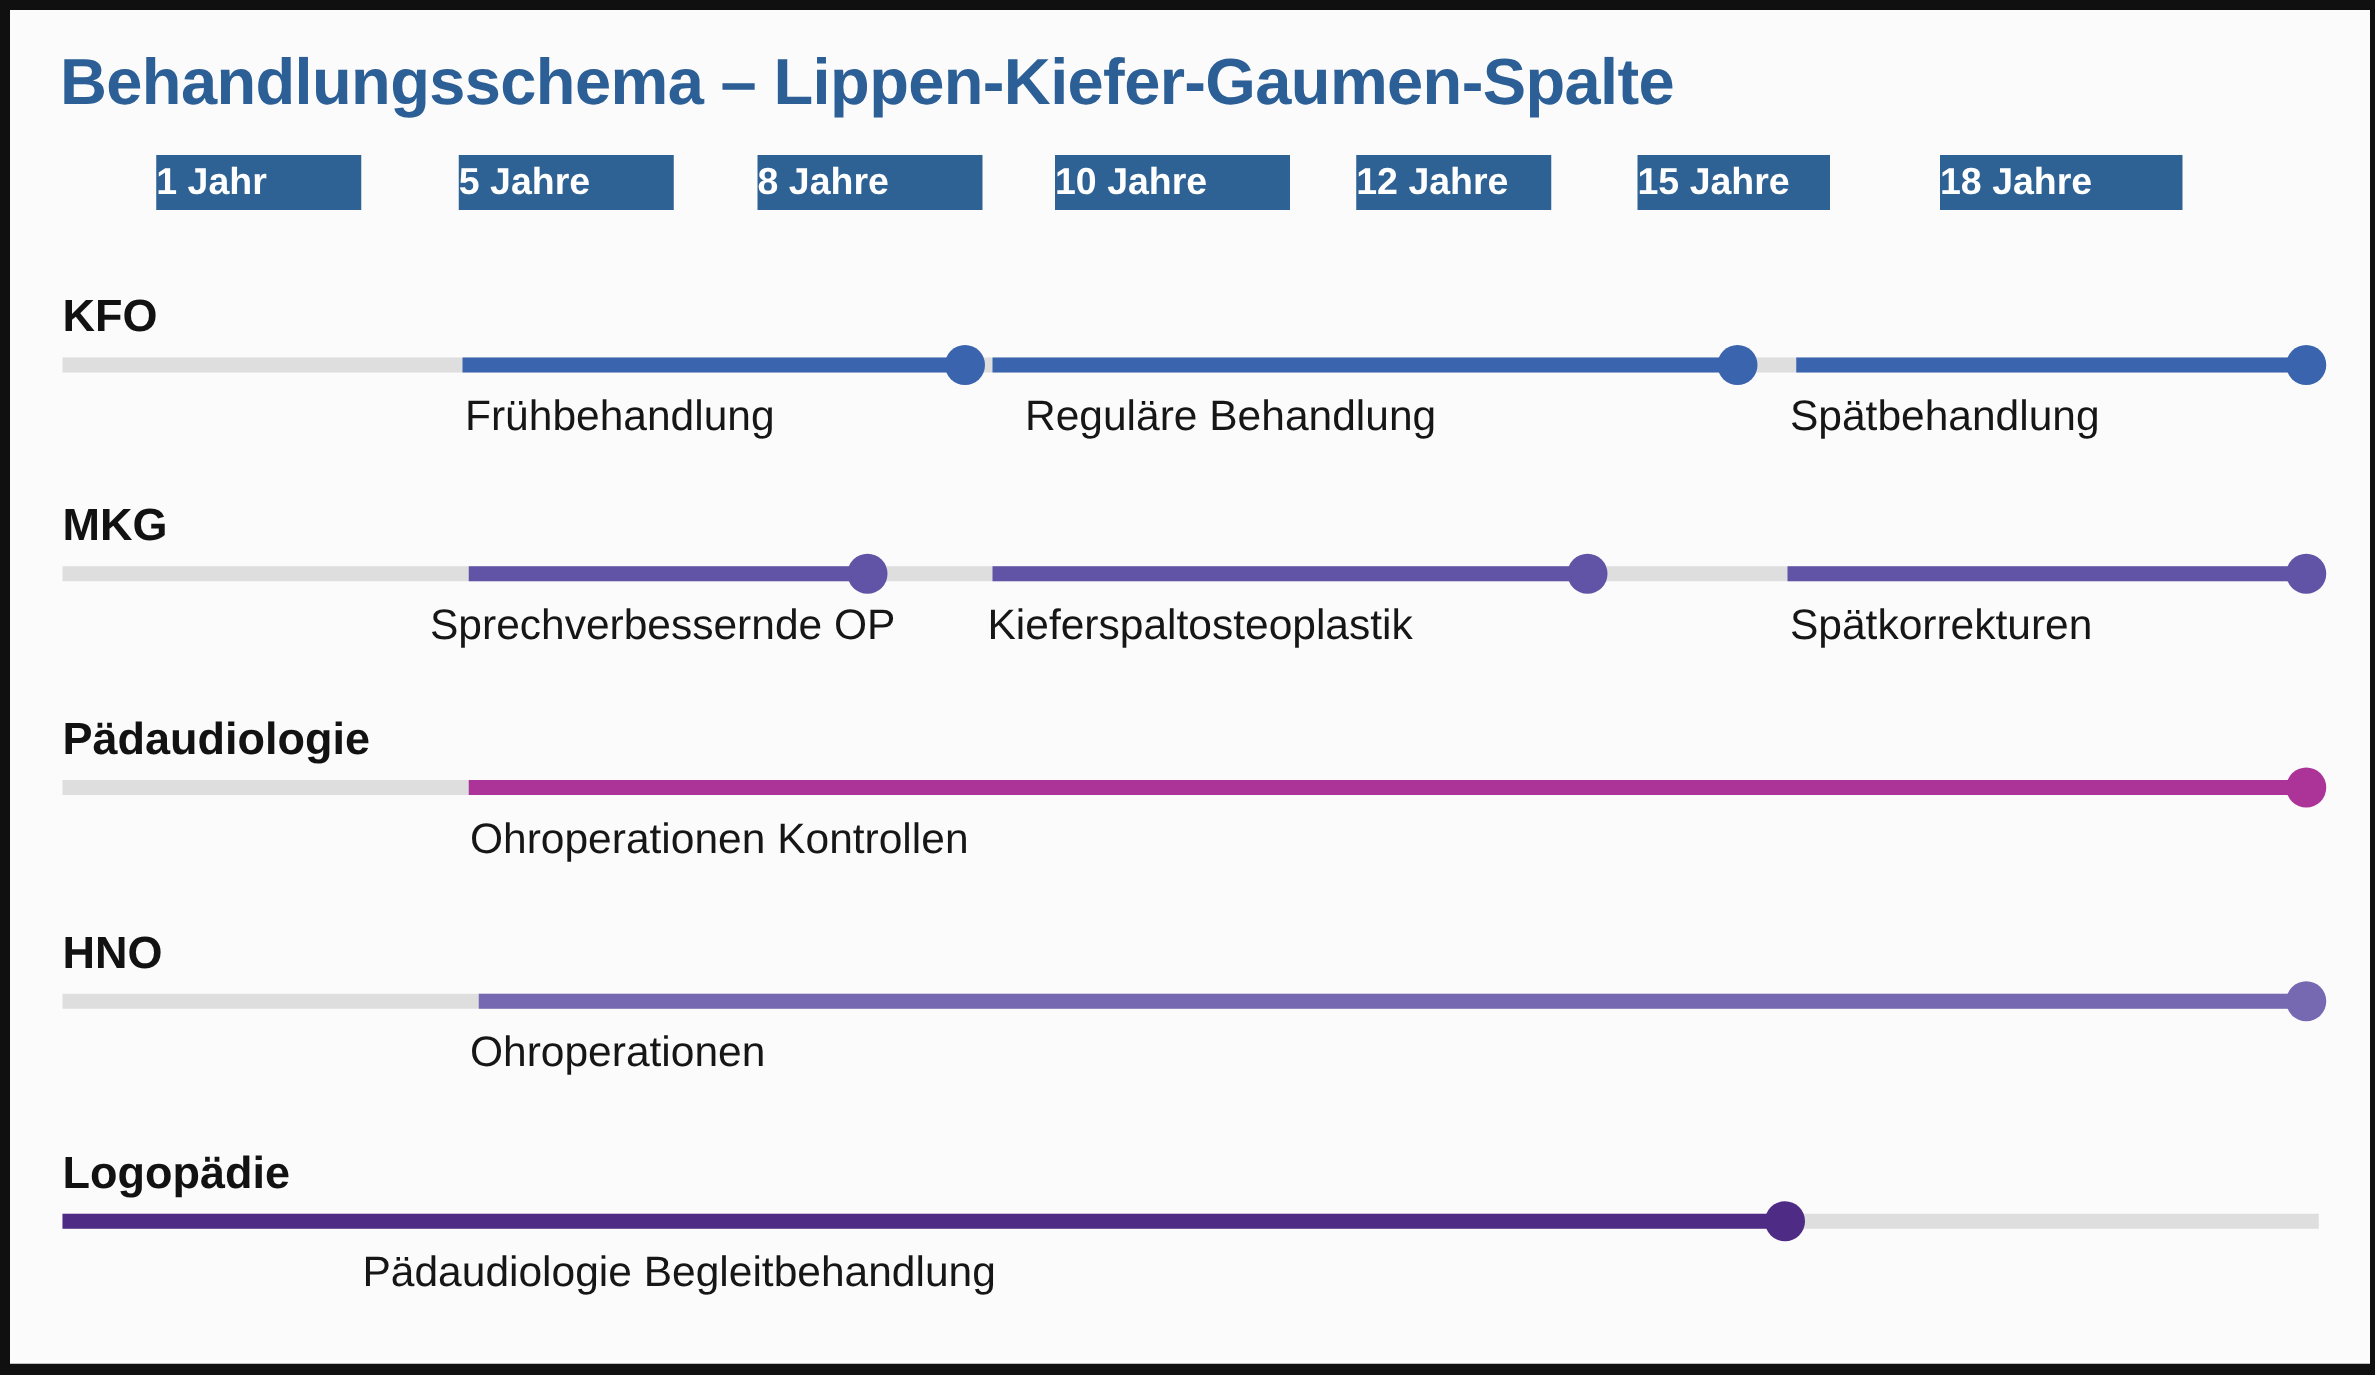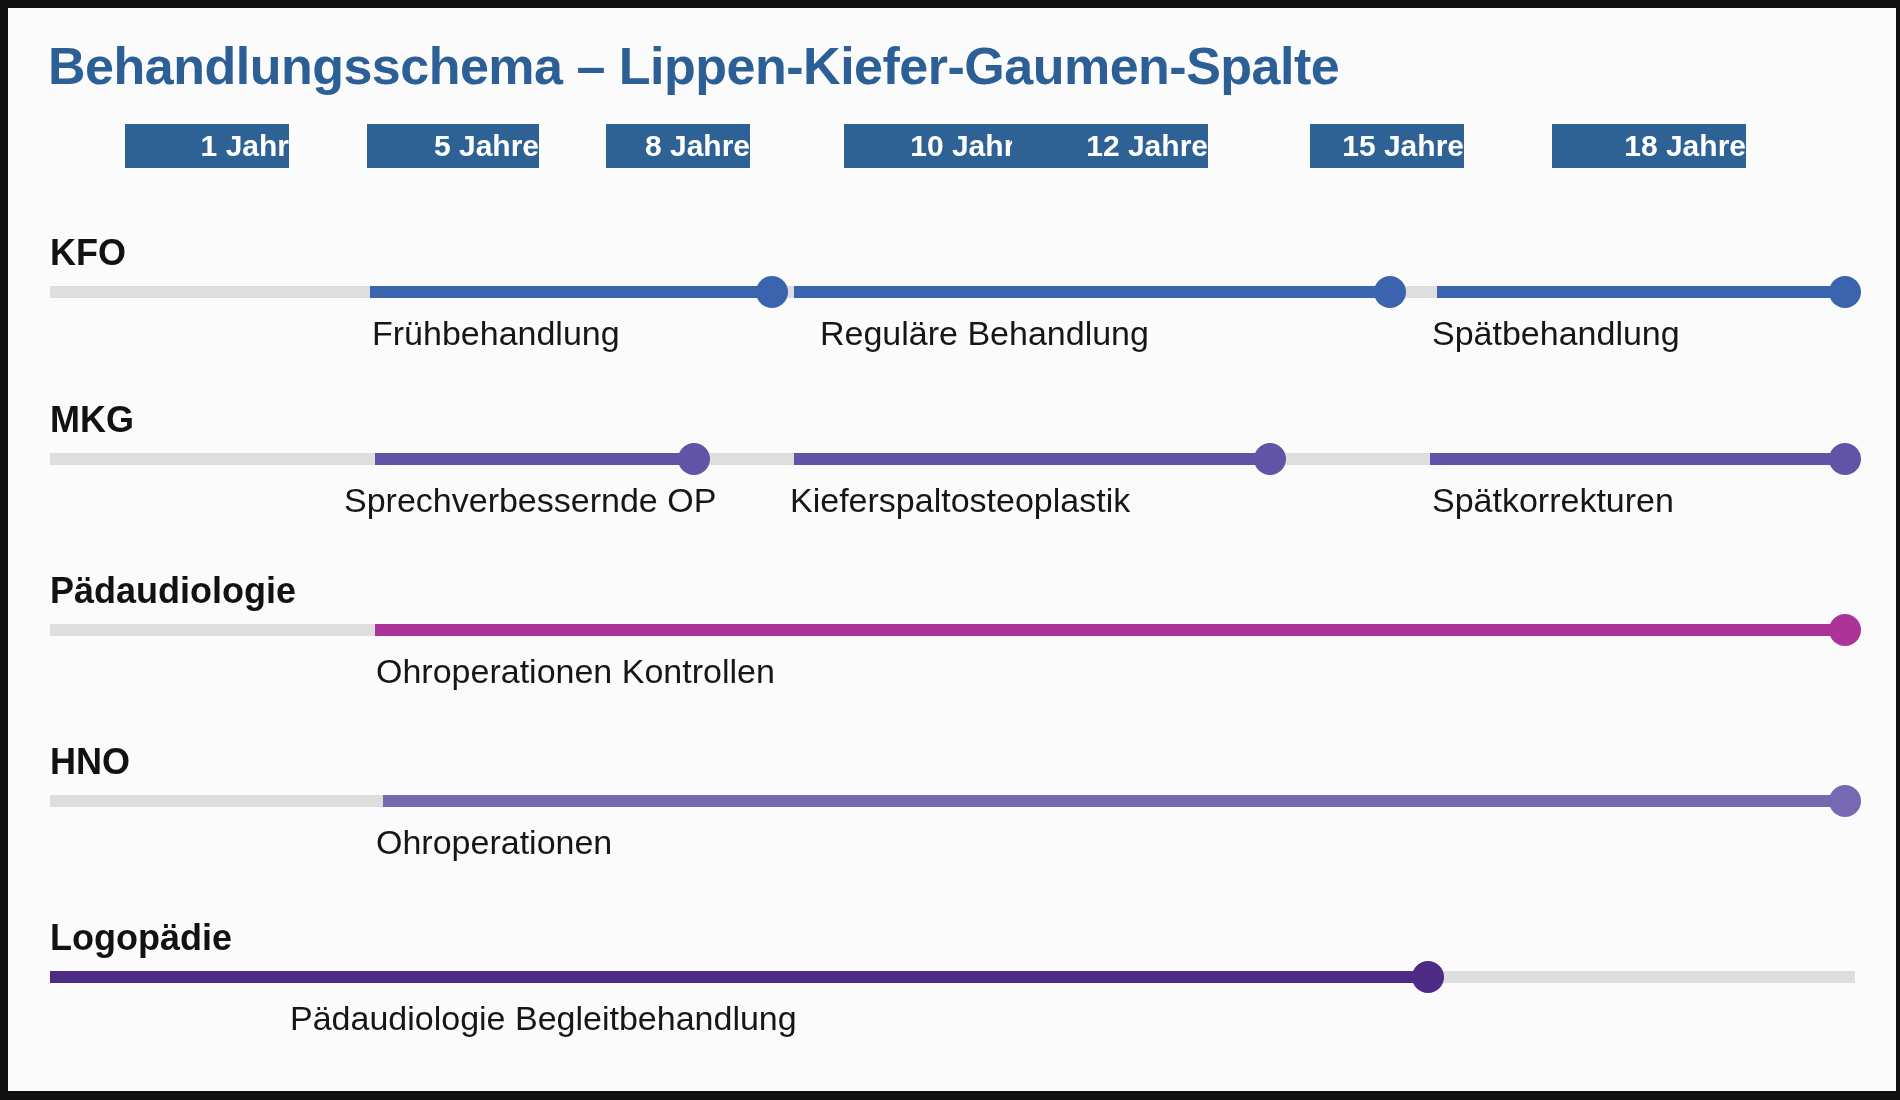--- a/index.html
+++ b/index.html
@@ -6,43 +6,43 @@
   #canvas{
     position:relative;width:1900px;height:1100px;overflow:hidden;
     background:#fbfbfb;font-family:"Liberation Sans",sans-serif;
   }
   .frame{position:absolute;background:#101010;z-index:50;}
   #page-title{
     position:absolute;left:48px;top:36px;font-size:52px;font-weight:700;
     letter-spacing:-0.5px;white-space:nowrap;
   }
   .badge{
-    position:absolute;top:124px;height:44px;line-height:44px;text-align:right;
+    position:absolute;top:124px;height:44px;line-height:44px;text-align:left;
     font-weight:700;font-size:30px;white-space:nowrap;
   }
   .row-label{
     position:absolute;left:50px;font-size:36px;font-weight:700;color:#121212;
     white-space:nowrap;
   }
   .track{position:absolute;height:12px;}
   .seg{position:absolute;height:12px;}
   .dot{position:absolute;width:32px;height:32px;border-radius:50%;}
   .seg-label{position:absolute;font-size:34px;color:#161616;white-space:nowrap;}
 </style>
 </head>
 <body>
 
 <div id="canvas" style="background: rgb(251, 251, 251);">
   <div id="page-title" style="color: rgb(43, 95, 150);">Behandlungsschema – Lippen-Kiefer-Gaumen-Spalte</div>
   <div id="age-axis">
       <div class="badge" style="left: 125px; width: 164px; background: rgb(46, 98, 148); color: rgb(255, 255, 255);">1 Jahr</div>
       <div class="badge" style="left: 367px; width: 172px; background: rgb(46, 98, 148); color: rgb(255, 255, 255);">5 Jahre</div>
-      <div class="badge" style="left: 606px; width: 144px; background: rgb(46, 98, 148); color: rgb(255, 255, 255);">8 Jahre</div>
+      <div class="badge" style="left: 606px; width: 180px; background: rgb(46, 98, 148); color: rgb(255, 255, 255);">8 Jahre</div>
       <div class="badge" style="left: 844px; width: 188px; background: rgb(46, 98, 148); color: rgb(255, 255, 255);">10 Jahre</div>
-      <div class="badge" style="left: 1012px; width: 196px; background: rgb(46, 98, 148); color: rgb(255, 255, 255);">12 Jahre</div>
+      <div class="badge" style="left: 1085px; width: 156px; background: rgb(46, 98, 148); color: rgb(255, 255, 255);">12 Jahre</div>
       <div class="badge" style="left: 1310px; width: 154px; background: rgb(46, 98, 148); color: rgb(255, 255, 255);">15 Jahre</div>
       <div class="badge" style="left: 1552px; width: 194px; background: rgb(46, 98, 148); color: rgb(255, 255, 255);">18 Jahre</div>
     </div>
   <div id="timeline">
       <div>
         <div class="row-label" style="top: 232px; color: rgb(18, 18, 18); text-align: right;">KFO</div>
         <div class="track" style="left: 50px; width: 1805px; top: 286px; background: rgb(222, 222, 222);"></div>
         <div class="seg" style="left: 370px; width: 402px; top: 286px; background: rgb(58, 100, 174);"></div>
         <div class="dot" style="left: 756px; top: 276px; background: rgb(58, 100, 174);"></div>
         <div class="seg-label" style="left: 372px; top: 314px; color: rgb(22, 22, 22);">Frühbehandlung</div>

